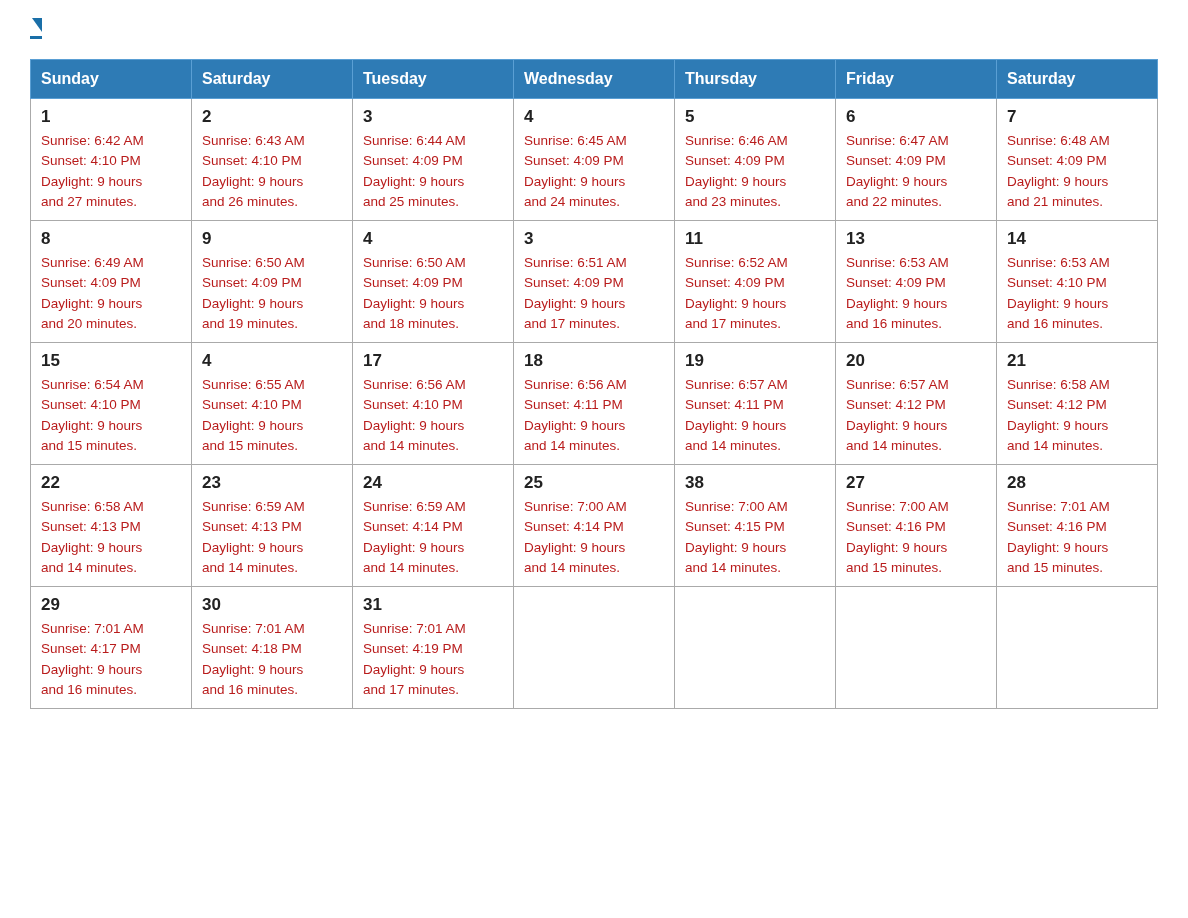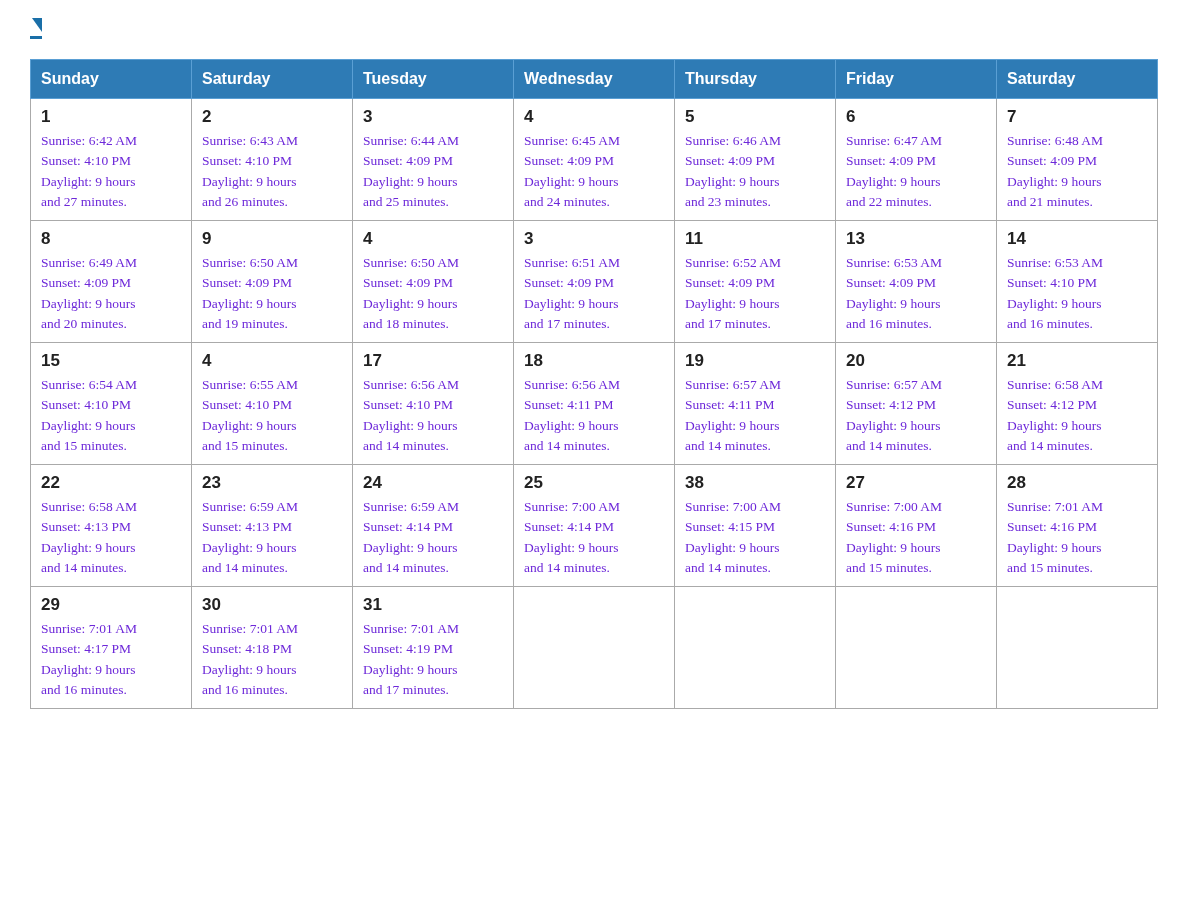--- a/index.html
+++ b/index.html
@@ -89,22 +89,21 @@
     .day-number {
       font-size: 17px;
       font-weight: bold;
       margin-bottom: 4px;
       display: block;
       color: #222;
     }
     .day-info {
       font-size: 13.5px;
       line-height: 1.5;
-      color: #6d28d9;
-      font-family: Liberation Serif, serif;
+      color: #b91c1c;
     }
     .empty-cell {
       background: #fff;
     }
     .logo-blue-line {
       width: 100%;
       height: 3px;
       background: #1a6fa8;
       margin-top: 2px;
     }

